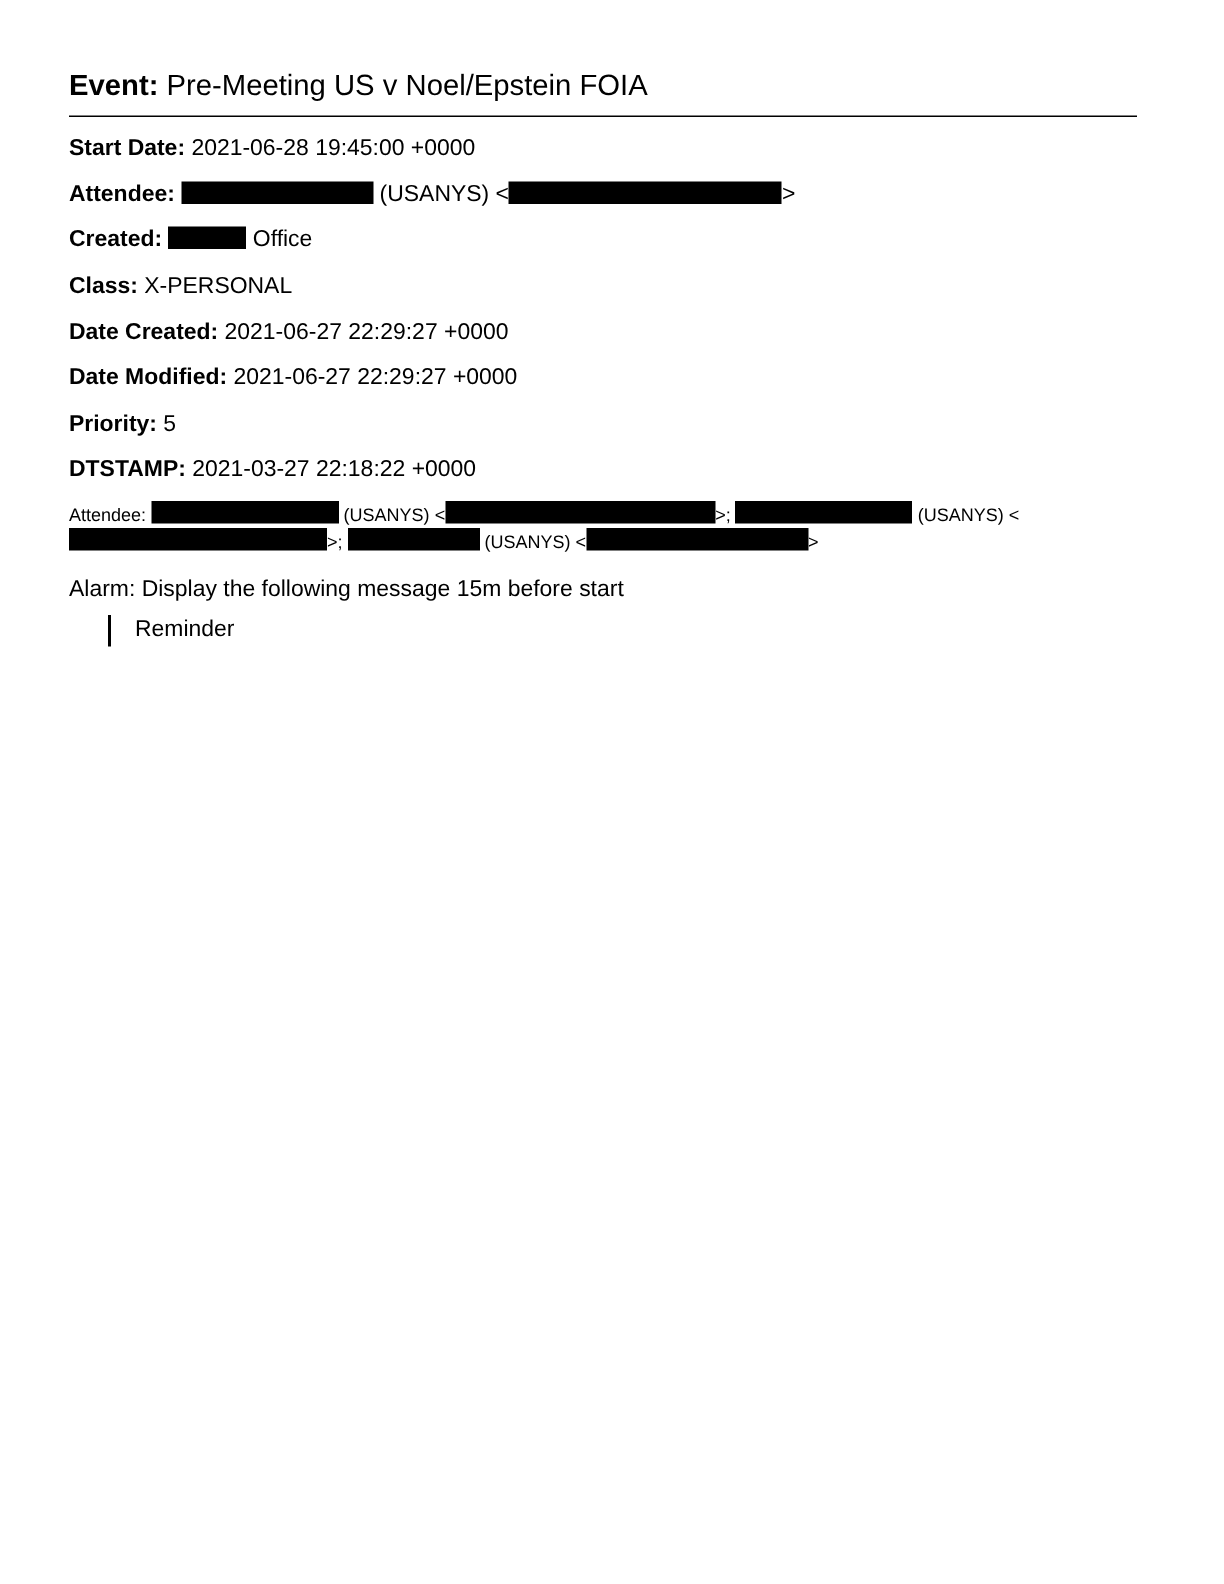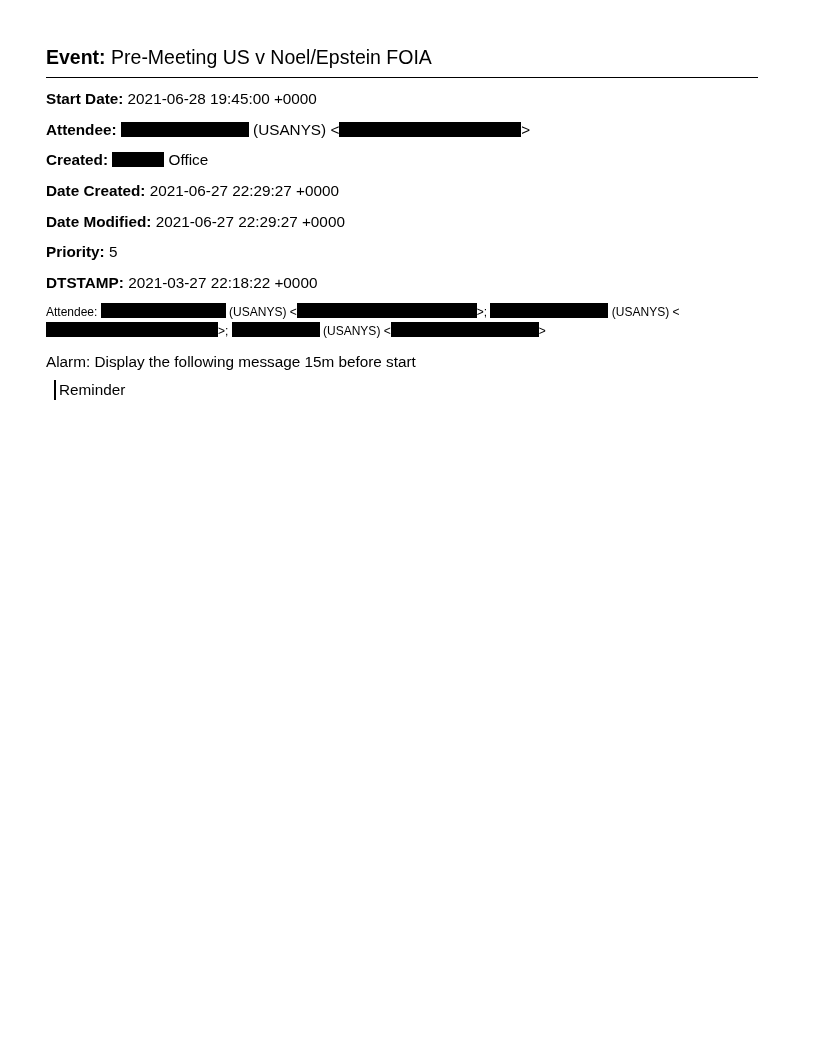--- a/index.html
+++ b/index.html
@@ -67,22 +67,22 @@
     line-height: 1.45;
     margin: 0 0 12px 0;
   }
   .alarm {
     font-size: 15.3px;
     line-height: 1.28;
     margin: 0 0 8px 0;
   }
   .reminder {
     font-size: 15.3px;
-    margin-left: 8px;
-    padding-left: 3px;
+    margin-left: 26px;
+    padding-left: 16px;
     border-left: 2px solid #000;
     line-height: 1.35;
     display: inline-block;
   }
 </style>
 </head>
 <body>
 
 <div class="page">
 
@@ -103,20 +103,24 @@
     <span class="val">(USANYS)</span>
     <span class="val">&lt;</span><span class="redact r-email"></span><span class="val">&gt;</span>
   </p>
 
   <p class="field">
     <span class="lbl">Created:</span>
     <span class="redact r-loc"></span>
     <span class="val">Office</span>
   </p>
 
+  <p class="field">
+    <span class="lbl">Class:</span>
+    <span class="val">X-PERSONAL</span>
+  </p>
 
   <p class="field">
     <span class="lbl">Date Created:</span>
     <span class="val">2021-06-27 22:29:27 +0000</span>
   </p>
 
   <p class="field">
     <span class="lbl">Date Modified:</span>
     <span class="val">2021-06-27 22:29:27 +0000</span>
   </p>

